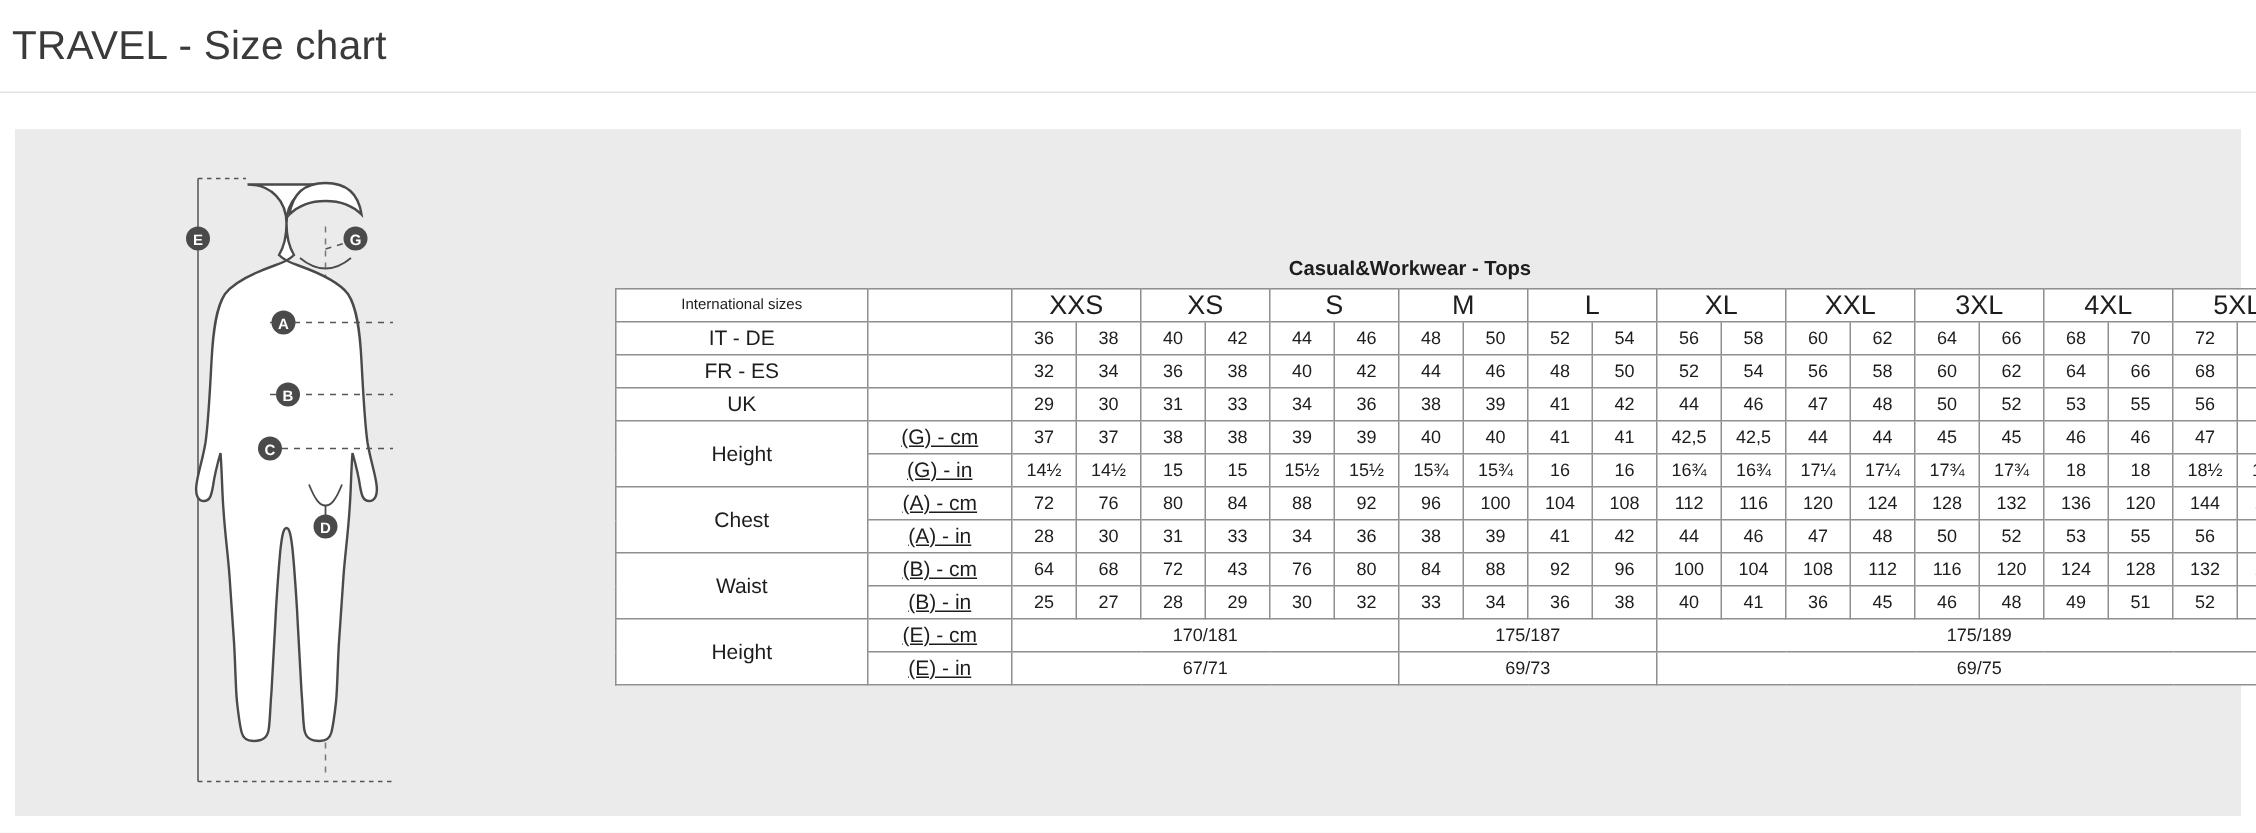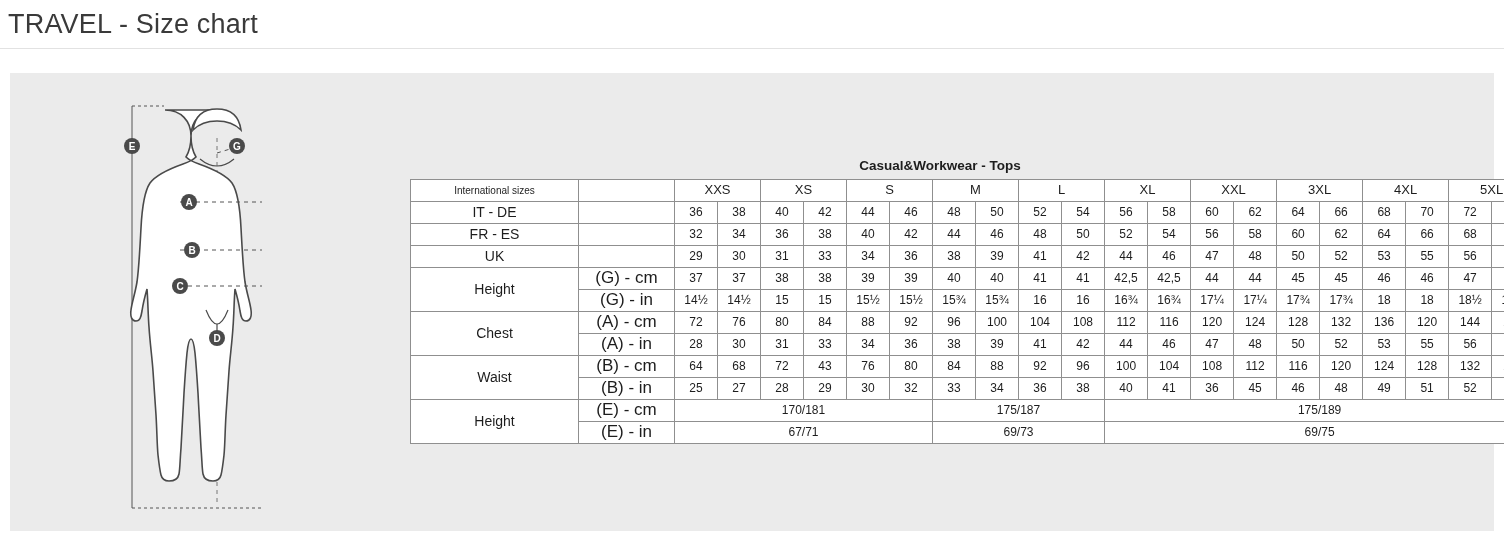--- a/index.html
+++ b/index.html
@@ -8,21 +8,21 @@
     background: #ffffff;
   }
   body {
     width: 1504px;
     height: 555px;
     font-family: "Liberation Sans", sans-serif;
     color: #222;
     overflow: hidden;
   }
   .page-header {
-    height: 49px;
+    height: 62px;
     border-bottom: 1px solid #e2e2e2;
     display: flex;
     align-items: center;
     padding-left: 8px;
     box-sizing: border-box;
   }
   .page-title {
     font-size: 27px;
     font-weight: 400;
     color: #3a3a3a;
@@ -73,21 +73,21 @@
     vertical-align: middle;
     background: #ffffff;
     font-weight: normal;
     color: #1d1d1d;
     line-height: 1.1;
   }
   th.hdr {
     background: #595959;
     color: #ffffff;
     font-weight: bold;
-    font-size: 13px;
+    font-size: 18px;
     border: 1px solid #595959;
   }
   th.hdr-left {
     background: #595959;
     color: #ffffff;
     font-weight: bold;
     font-size: 10px;
     text-align: left;
     padding-left: 7px;
     border: 1px solid #595959;
@@ -96,22 +96,23 @@
     background: #d9d9d9;
     text-align: left;
     padding-left: 7px;
     font-size: 14px;
     color: #1d1d1d;
   }
   td.rowlabel-grey {
     background: #d9d9d9;
     text-align: left;
     padding-left: 7px;
-    font-size: 17px;
+    font-size: 14px;
     color: #1d1d1d;
+    text-decoration: underline;
   }
   td.rowlabel-empty {
     background: #d9d9d9;
   }
   td.val-shade {
     background: #ededed;
   }
   td.val-plain {
     background: #ffffff;
   }

